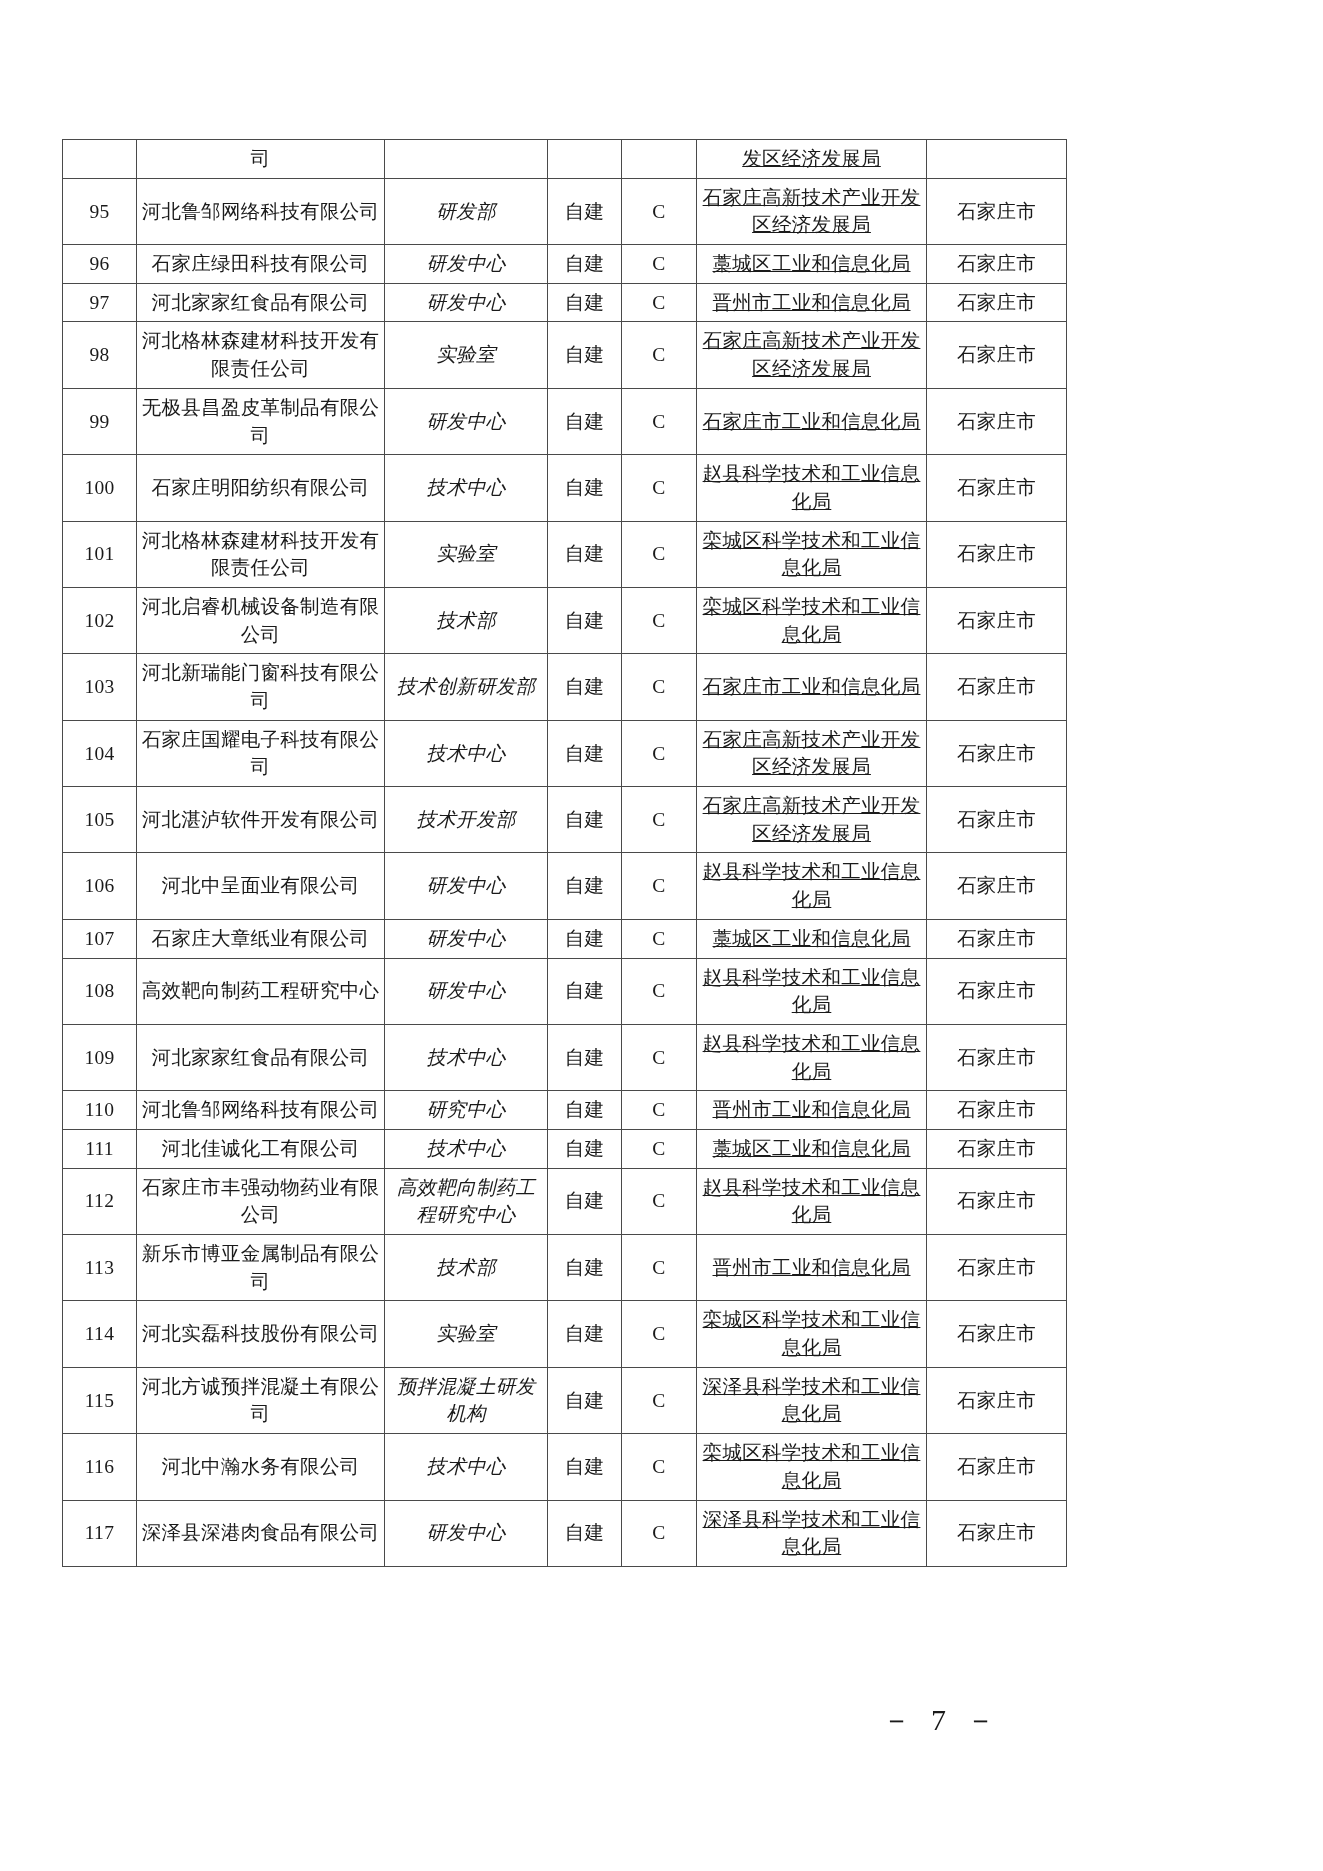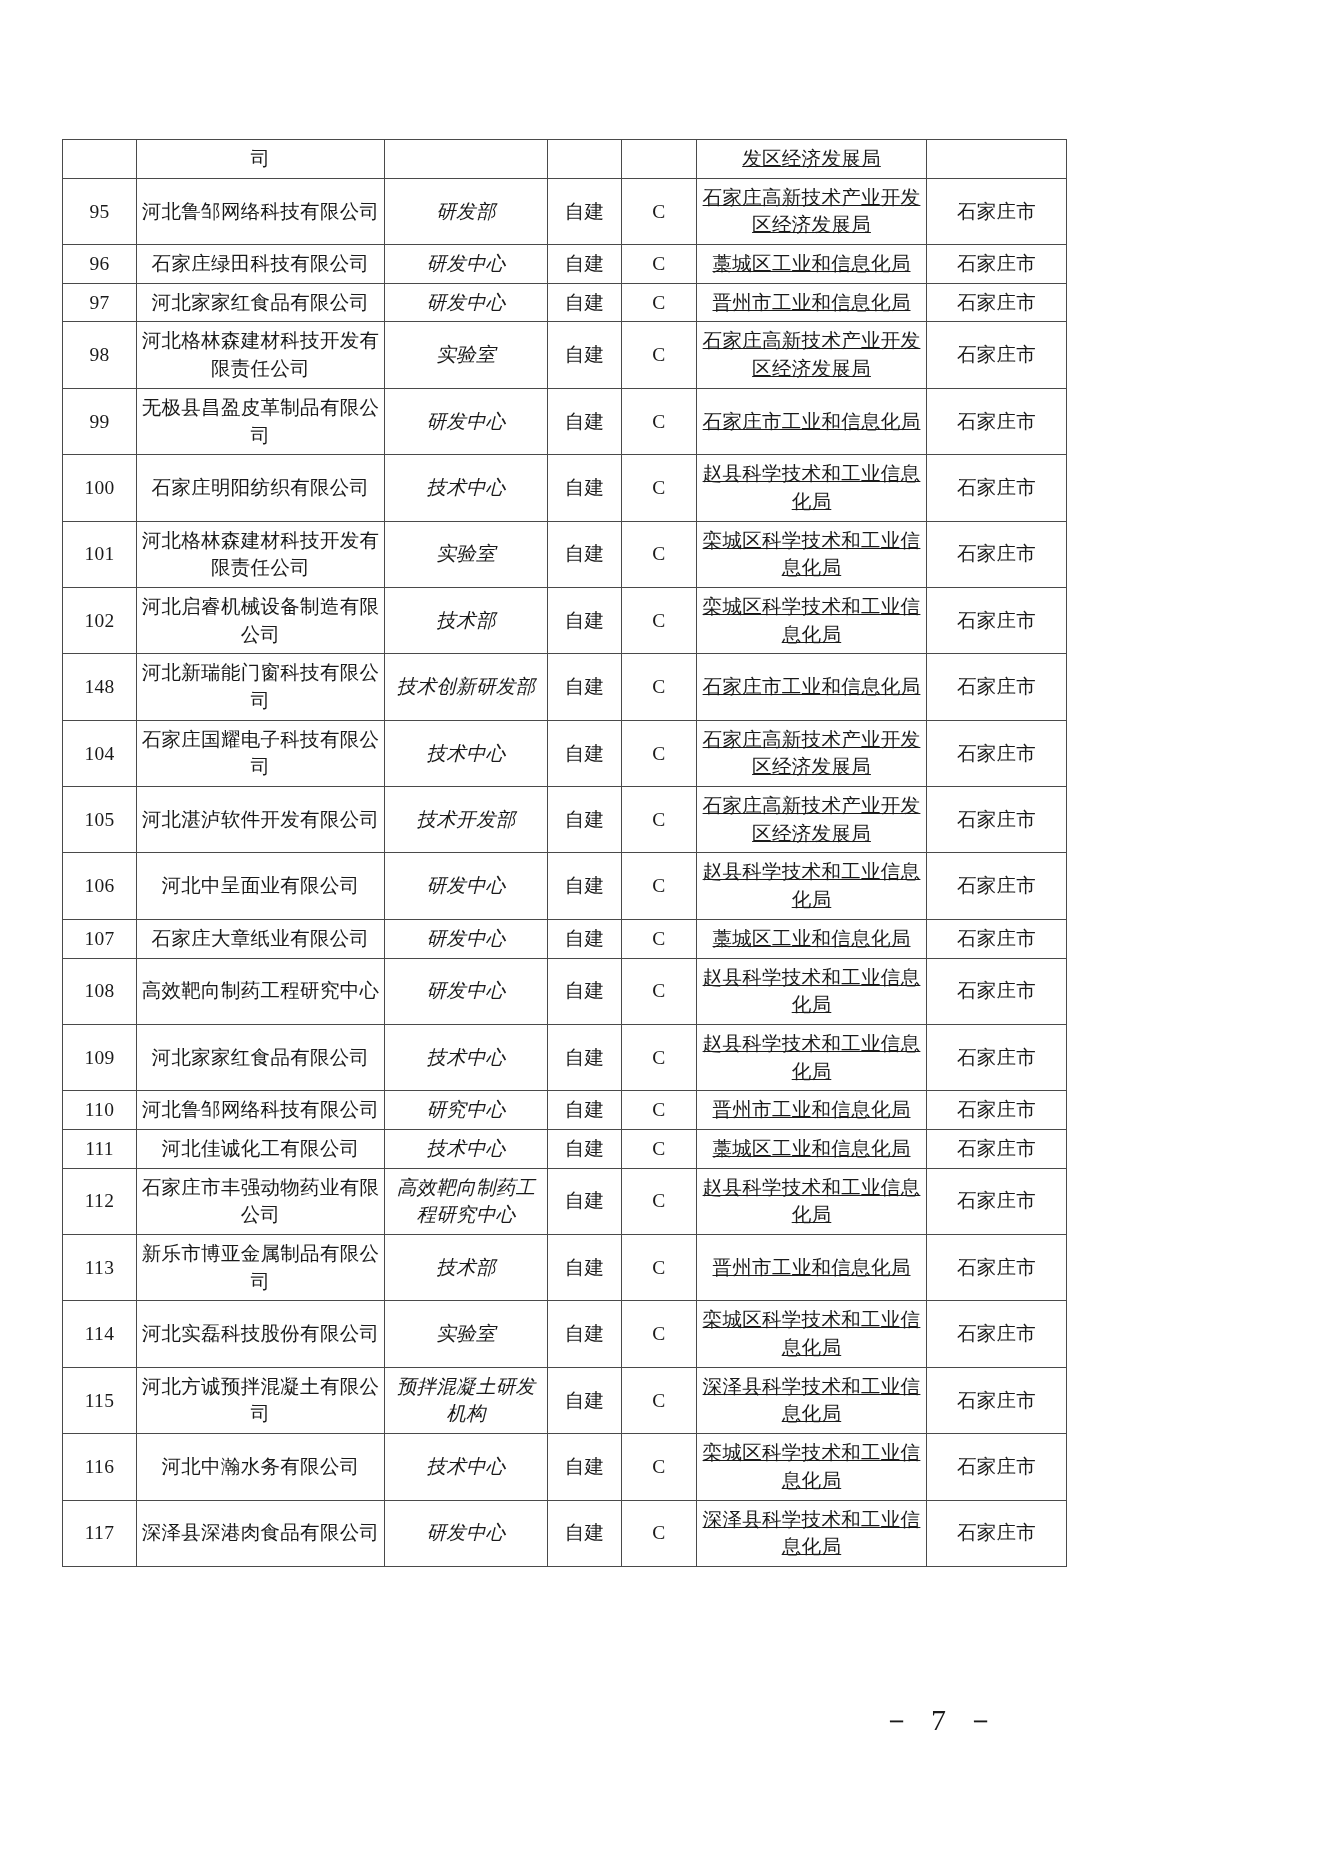--- a/index.html
+++ b/index.html
@@ -171,21 +171,21 @@
           <tr>
             <td class="c-idx">102</td>
             <td class="c-name">河北启睿机械设备制造有限公司</td>
             <td class="c-dept">技术部</td>
             <td class="c-type">自建</td>
             <td class="c-level">C</td>
             <td class="c-org">栾城区科学技术和工业信息化局</td>
             <td class="c-city">石家庄市</td>
           </tr>
           <tr>
-            <td class="c-idx">148</td>
+            <td class="c-idx">103</td>
             <td class="c-name">河北新瑞能门窗科技有限公司</td>
             <td class="c-dept">技术创新研发部</td>
             <td class="c-type">自建</td>
             <td class="c-level">C</td>
             <td class="c-org">石家庄市工业和信息化局</td>
             <td class="c-city">石家庄市</td>
           </tr>
           <tr>
             <td class="c-idx">104</td>
             <td class="c-name">石家庄国耀电子科技有限公司</td>

